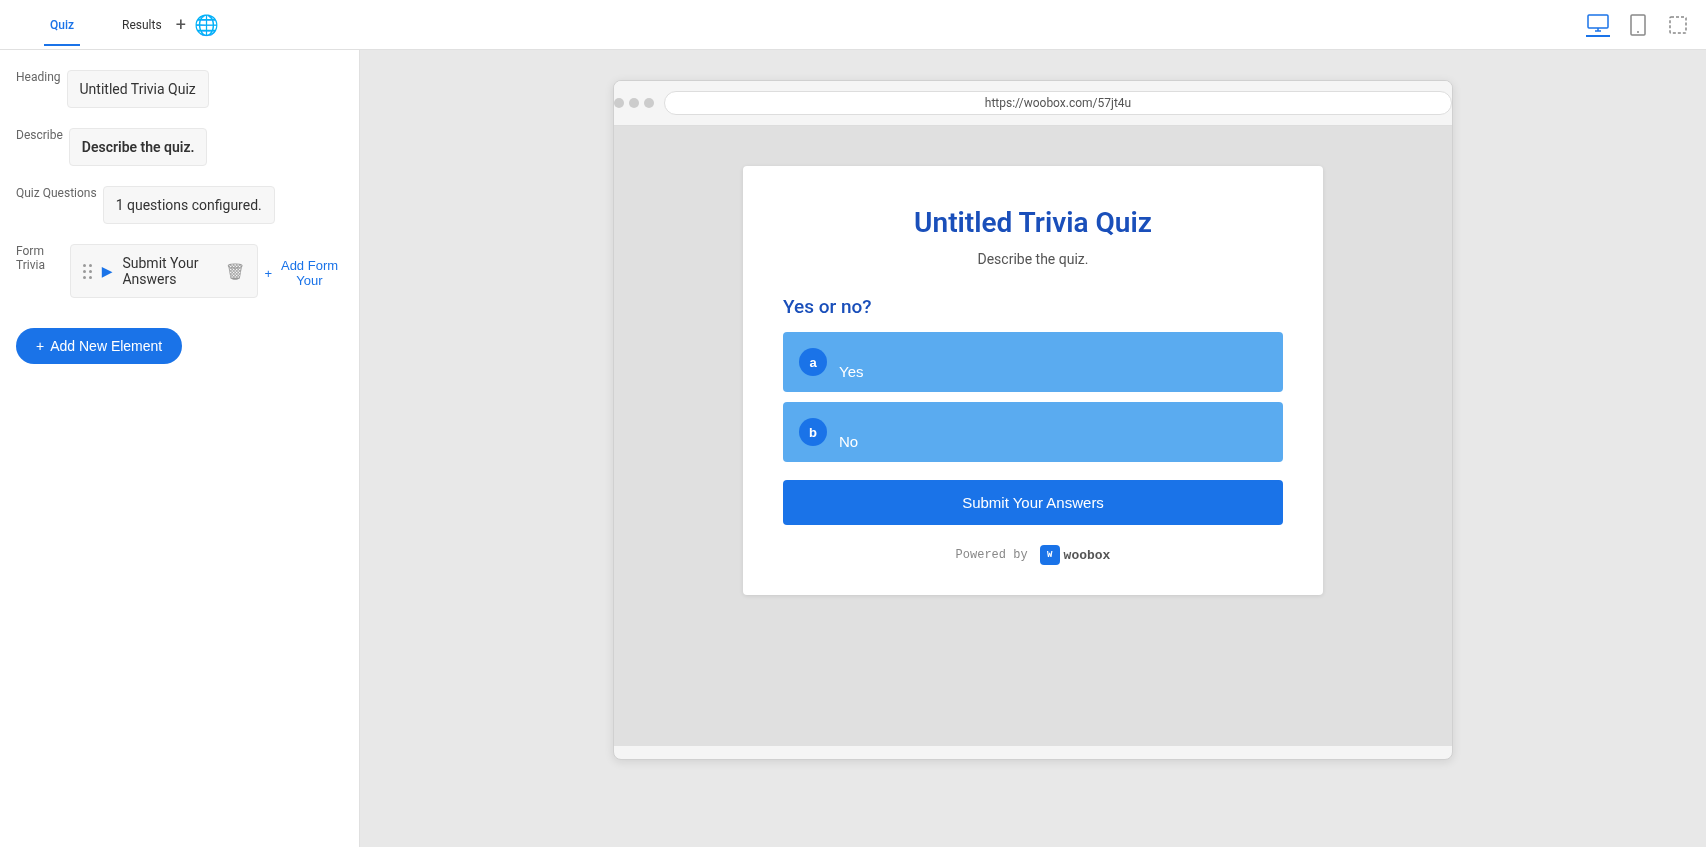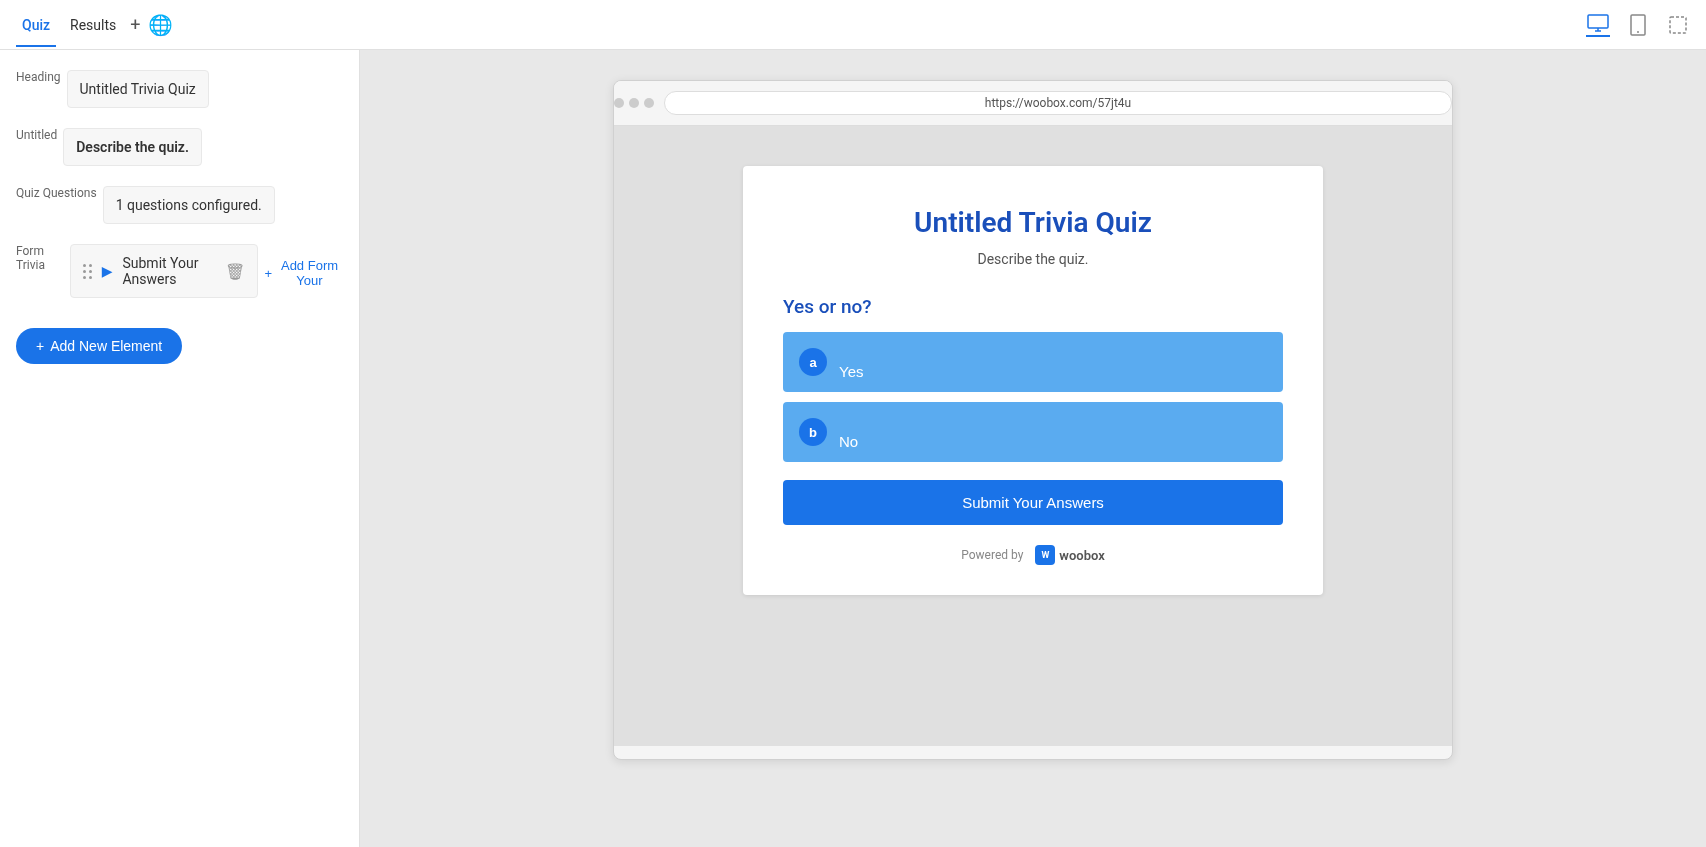--- a/index.html
+++ b/index.html
@@ -23,24 +23,25 @@
       height: 50px;
       flex-shrink: 0;
     }
     .top-nav-left {
       display: flex;
       align-items: center;
       gap: 8px;
     }
     .tab-item {
       padding: 14px 6px;
-      font-size: 14px;
+      font-size: 12px;
       color: #333;
       cursor: pointer;
       position: relative;
+      margin-left: 28px;
     }
     .tab-item.active {
       color: #1a73e8;
       font-weight: 500;
     }
     .tab-item.active::after {
       content: '';
       position: absolute;
       bottom: 0;
       left: 0;
@@ -318,20 +319,21 @@
       text-align: center;
     }
     .powered-by {
       display: flex;
       align-items: center;
       justify-content: center;
       gap: 12px;
       margin-top: 20px;
       font-size: 12px;
       color: #888;
+      font-family: Liberation Mono, monospace;
     }
     .woobox-logo {
       display: flex;
       align-items: center;
       gap: 4px;
       color: #555;
       font-weight: 600;
       font-size: 13px;
     }
     .woobox-icon {
@@ -385,21 +387,21 @@
 <div class="main-layout">
 
   <div class="sidebar">
 
     <div class="field-group">
       <div class="field-label">Heading</div>
       <div class="field-value">Untitled Trivia Quiz</div>
     </div>
 
     <div class="field-group">
-      <div class="field-label">Untitled</div>
+      <div class="field-label">Describe</div>
       <div class="field-value bold-text">Describe the quiz.</div>
     </div>
 
     <div class="field-group">
       <div class="field-label">Quiz Questions</div>
       <div class="field-value">1 questions configured.</div>
     </div>
 
     <div class="field-group">
       <div class="form-fields-label">Form Trivia</div>

